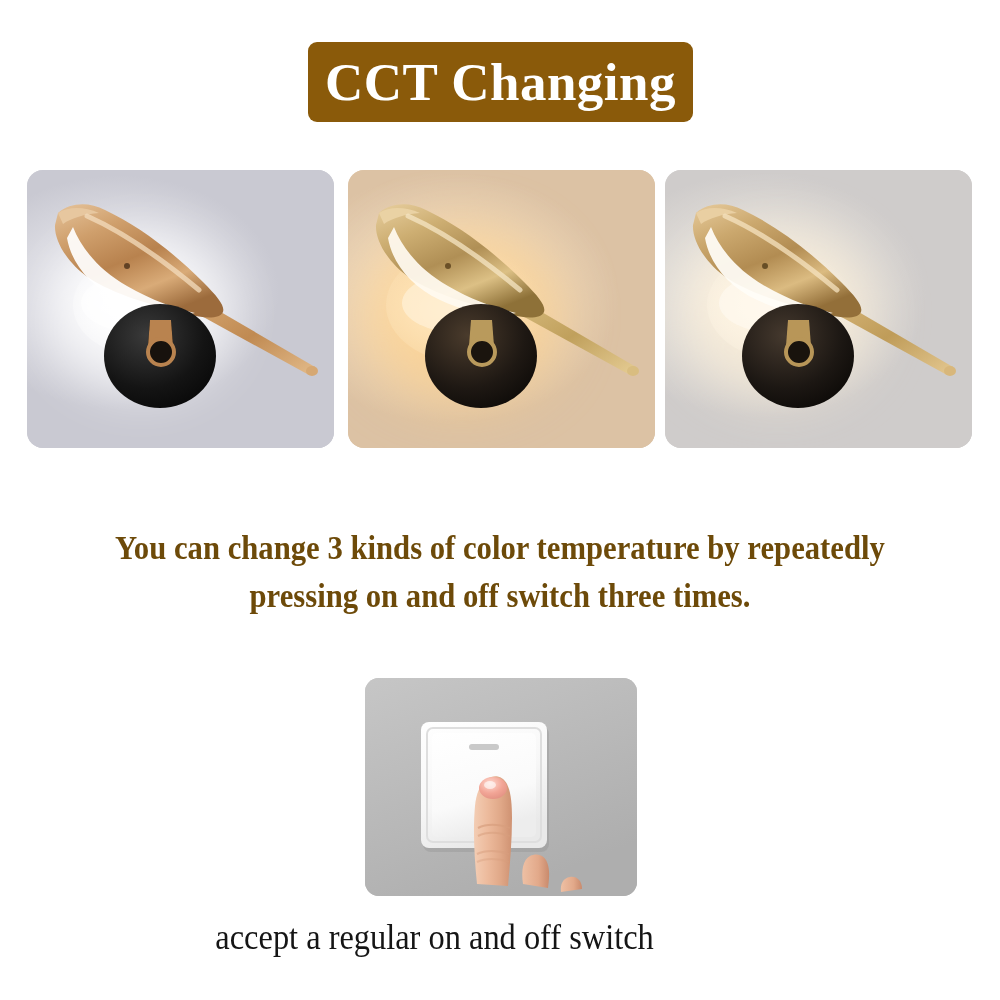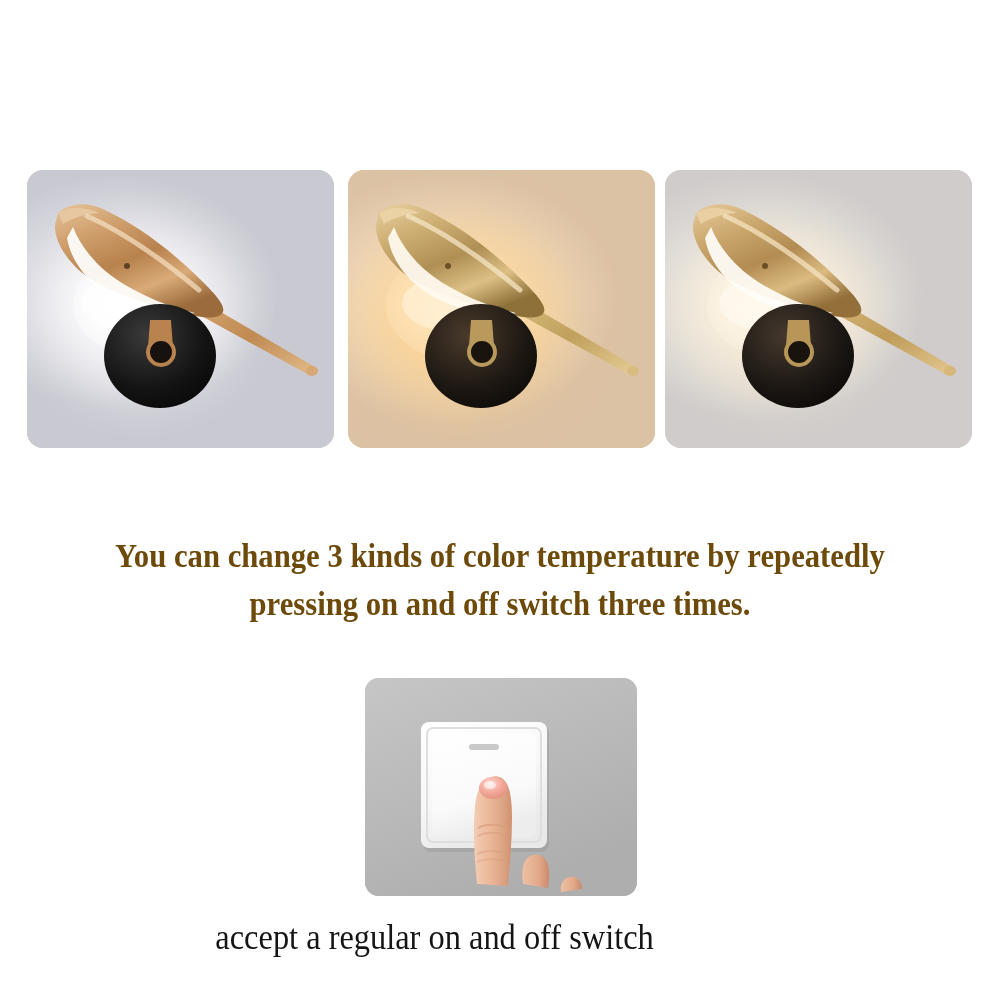--- a/index.html
+++ b/index.html
@@ -77,21 +77,21 @@
   }
   .caption.c1{left:27px;}
   .caption.c2{left:348px;}
   .caption.c3{left:665px;}
 
   
   .instruction{
     position:absolute;left:20px;top:524px;width:960px;
     text-align:center;color:#6d4a09;
     font-family:"Liberation Serif", serif;
-    font-weight:bold;font-size:33px;line-height:48px;margin-top:8px;
+    font-weight:bold;font-size:33px;line-height:48px;
   }
   .instruction .line{display:block;transform:scaleX(.93);}
 
   
   .switch-photo{
     position:absolute;left:365px;top:678px;width:272px;height:218px;
     border-radius:14px;overflow:hidden;
     background:linear-gradient(160deg,#c3c3c3 0%,#b9b9b9 48%,#b0b0b0 100%);
   }
   .switch-photo svg{width:100%;height:100%;display:block;}
@@ -102,20 +102,23 @@
     font-family:"Liberation Serif", serif;
     font-size:36px;color:#151515;line-height:50px;
   }
   .bottom-caption span{display:inline-block;transform:scaleX(.9);}
 </style>
 </head>
 <body>
 
 <div class="page">
 
+  <div class="title-banner">
+    <div class="title-text">CCT Changing</div>
+  </div>
 
   <div class="photo-row">
 
     <div class="photo p1">
       <div class="bg bg-white"></div>
       <div class="glow glow-w"></div>
       <div class="lamp">
         <svg viewBox="0 0 307 278" preserveAspectRatio="none">
           <defs>
             <linearGradient id="gW1" x1="0" y1="0" x2="0.6" y2="1">

